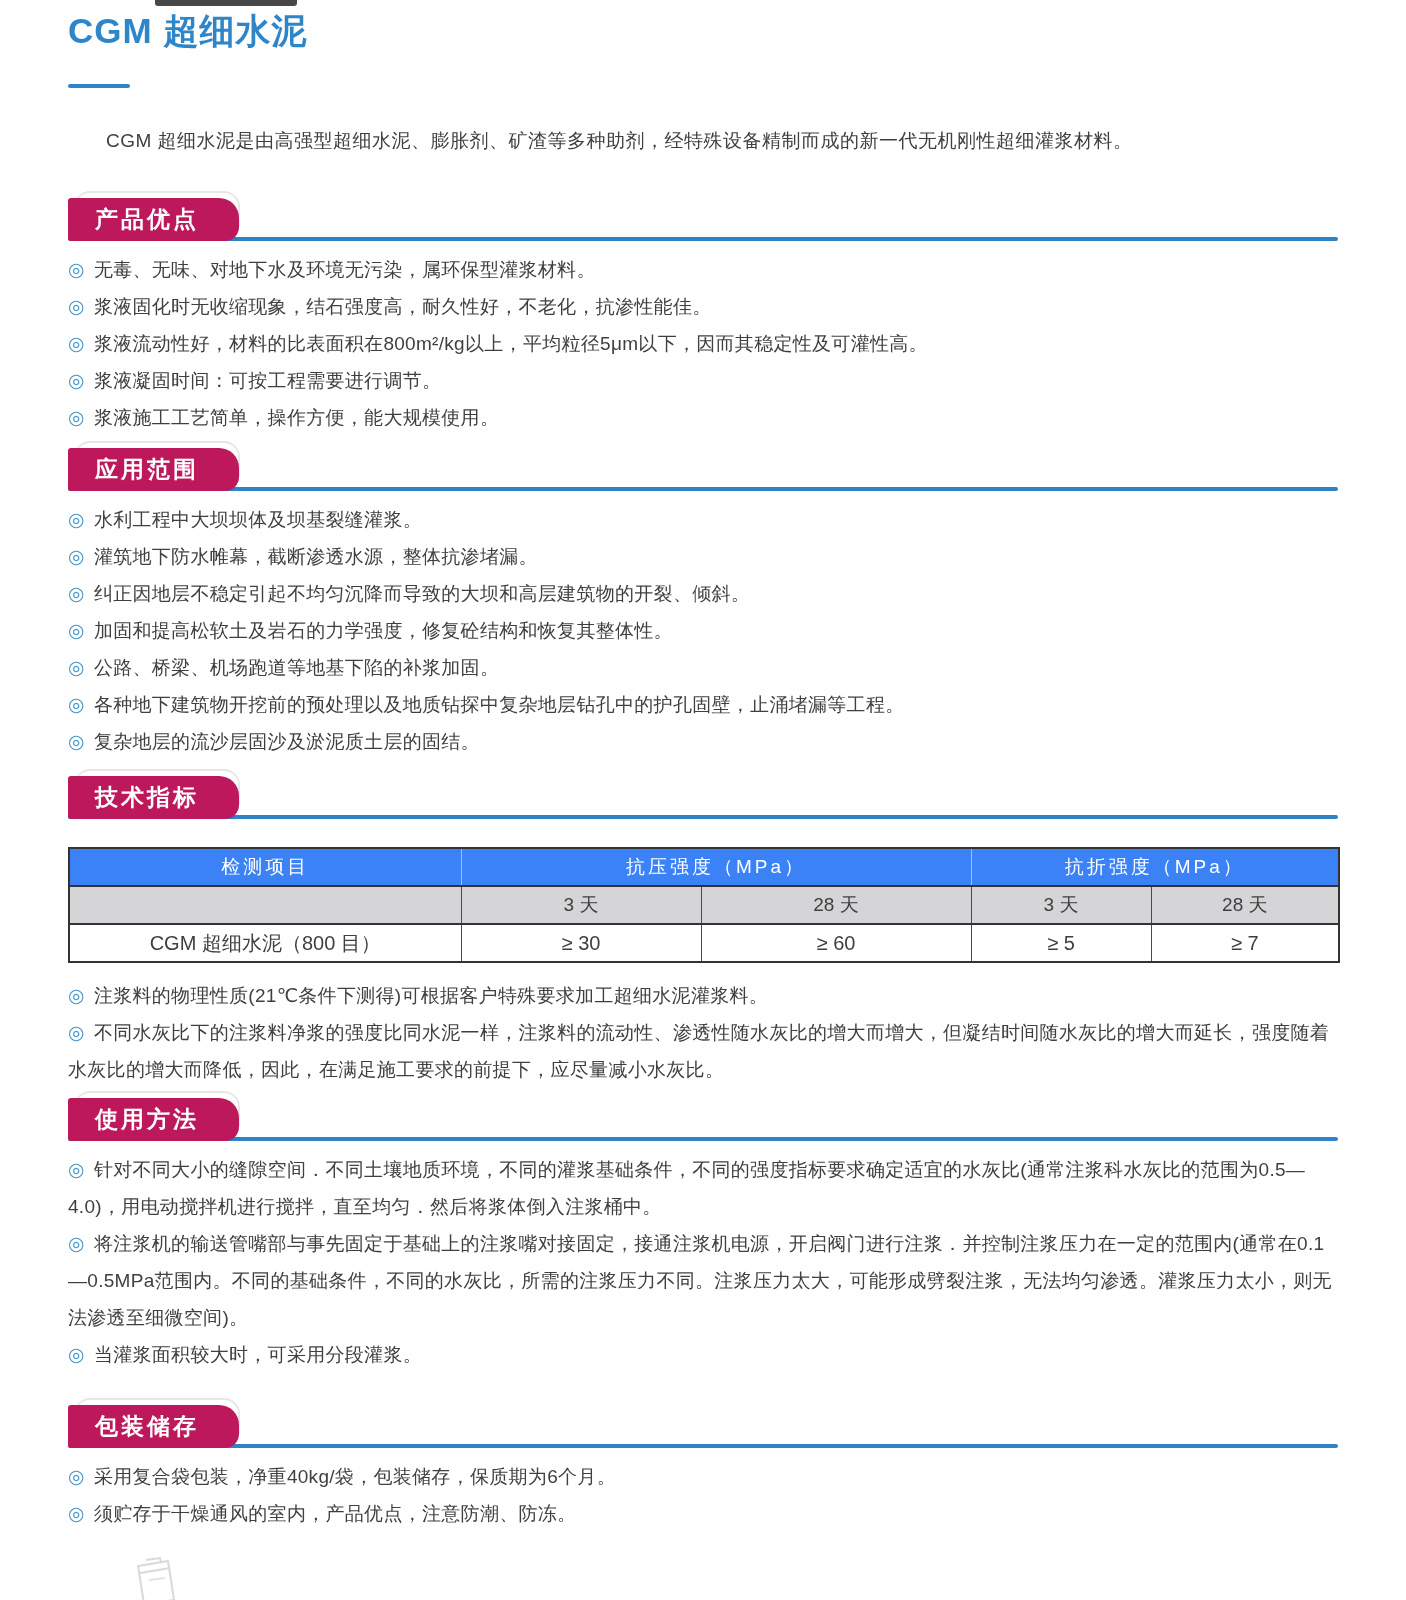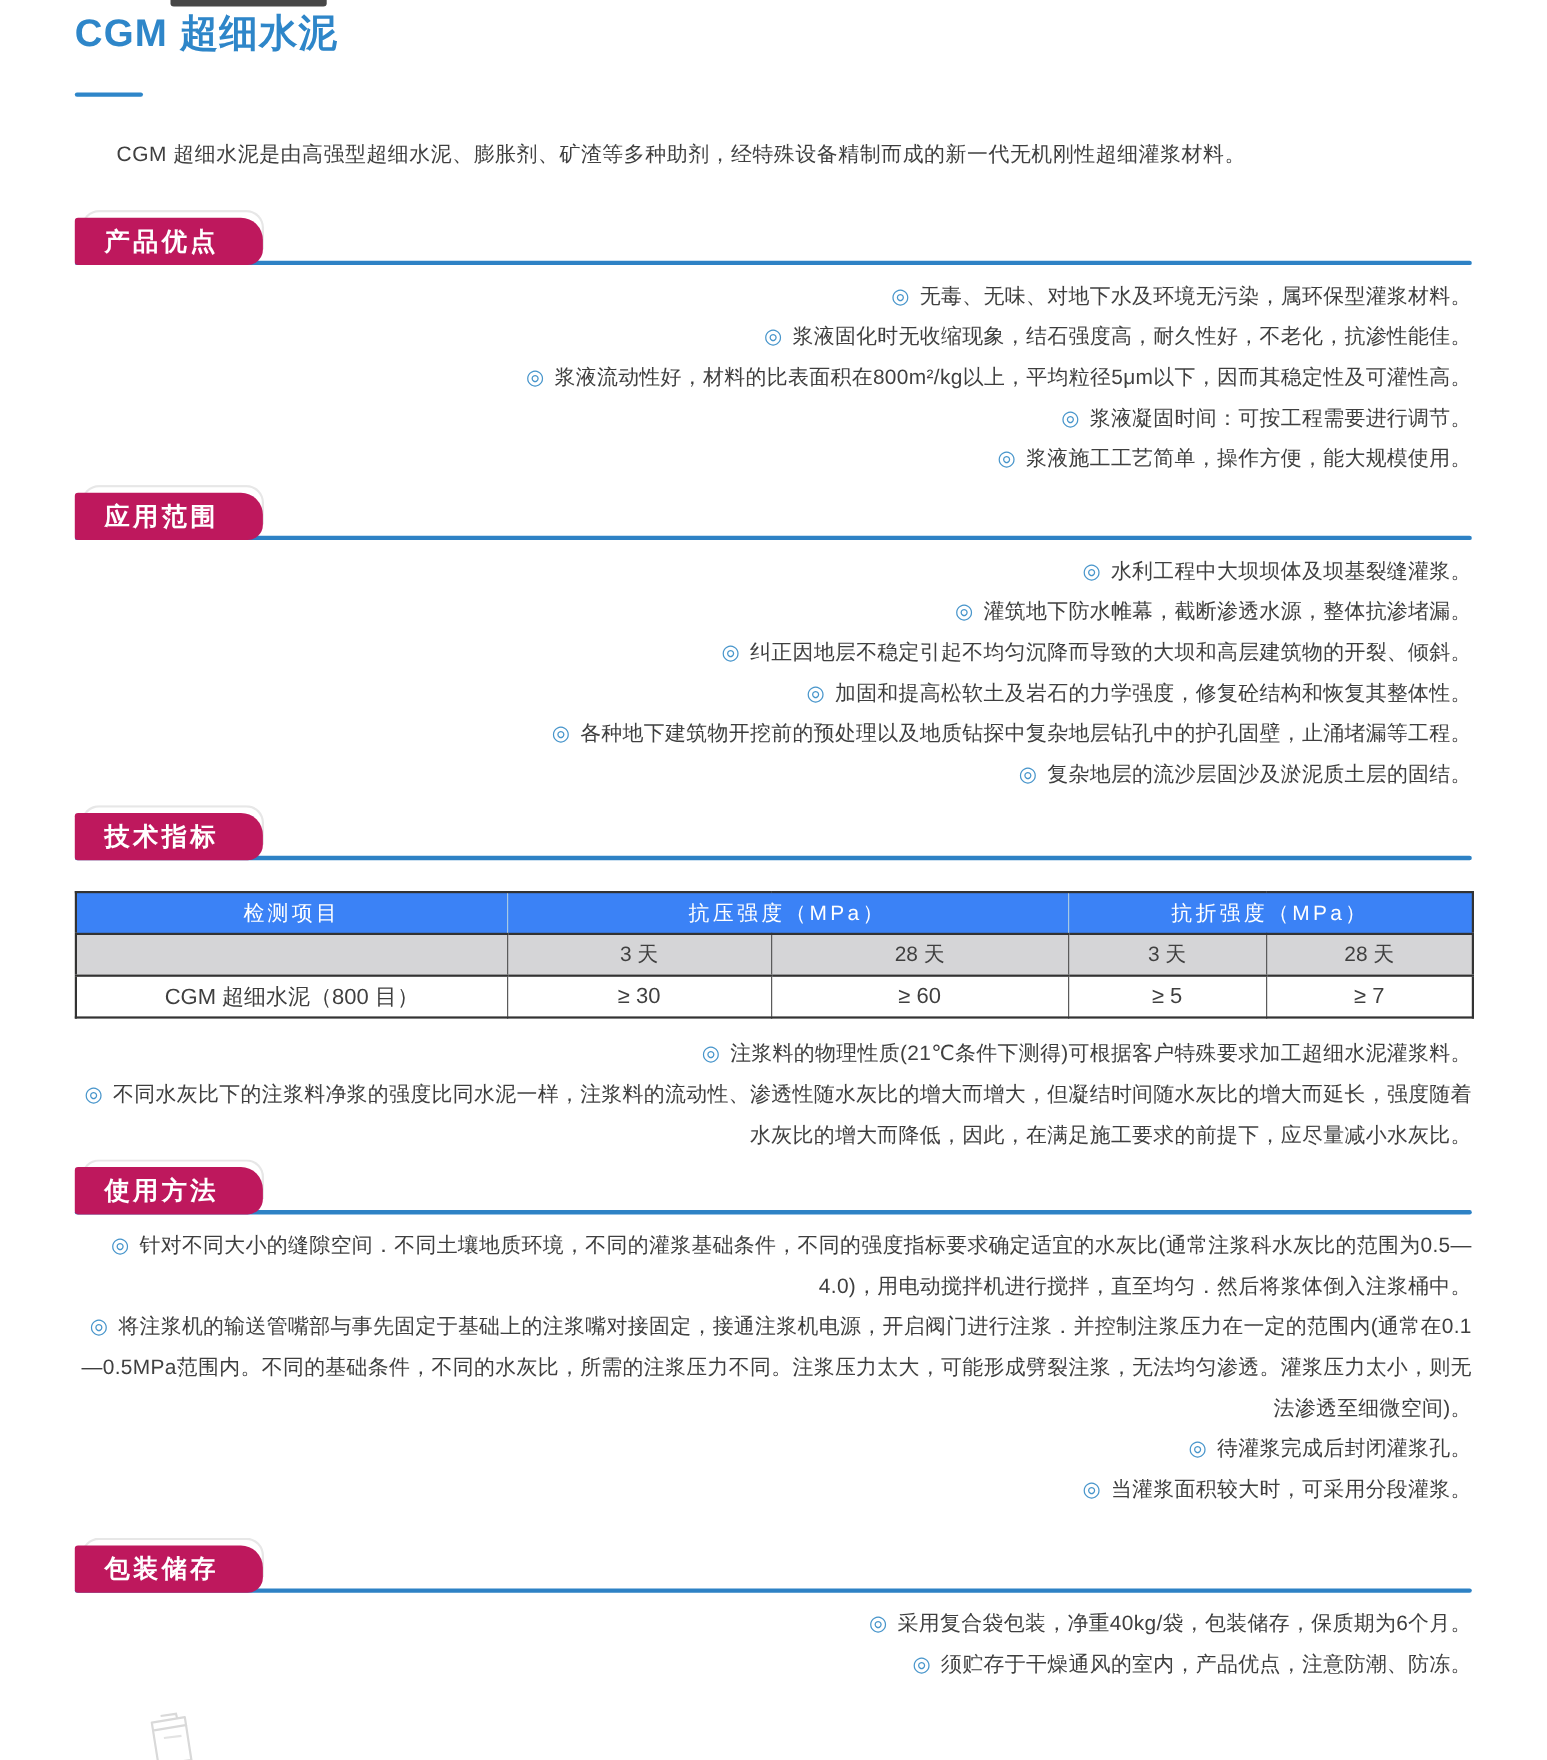--- a/index.html
+++ b/index.html
@@ -17,21 +17,21 @@
   .section-head{position:relative;height:43px;}
   .m-s1{margin-top:38px}.m-s2{margin-top:12px}.m-s3{margin-top:16px}.m-s4{margin-top:10px}.m-s5{margin-top:32px}
   .section-head .ghost{position:absolute;left:6px;top:-7px;width:162px;height:34px;
     border:2px solid #e7e7e7;border-bottom:none;border-radius:16px 16px 0 0;}
   .section-head .rule{position:absolute;left:0;right:0;bottom:0;height:4px;background:#2e82c5;border-radius:2px;}
   .section-head .tab{position:absolute;left:0;top:0;height:43px;box-sizing:border-box;
     background:#be185d;color:#fff;display:flex;align-items:center;
     padding:0 40px 0 27px;font-size:23px;font-weight:bold;letter-spacing:3px;
     border-radius:3px 20px 14px 3px;z-index:2;}
 
-  .bullets{margin-top:10px;text-align:right;}
+  .bullets{margin-top:10px;}
   .bullet{margin:0;font-size:19px;line-height:37px;letter-spacing:.3px;}
   .bullet .ring{color:#4795cb;margin-right:9px;}
 
   table.spec-table{width:1270px;table-layout:fixed;border-collapse:collapse;margin-top:28px;
     border:2px solid #333;}
   .spec-table th,.spec-table td{height:36px;text-align:center;vertical-align:middle;
     padding:0;font-size:19px;overflow:hidden;white-space:nowrap;}
   .spec-table .t-head th{background:#3b82f6;color:#ffffff;font-weight:normal;letter-spacing:3px;
     border-left:1px solid #9ec4e2;border-bottom:2px solid #333;}
   .spec-table .t-head th:first-child{border-left:none;}
@@ -89,20 +89,21 @@
     <div class="bullets">
 
         <p class="bullet"><span class="ring">◎</span><span class="btext">水利工程中大坝坝体及坝基裂缝灌浆。</span></p>
 
         <p class="bullet"><span class="ring">◎</span><span class="btext">灌筑地下防水帷幕，截断渗透水源，整体抗渗堵漏。</span></p>
 
         <p class="bullet"><span class="ring">◎</span><span class="btext">纠正因地层不稳定引起不均匀沉降而导致的大坝和高层建筑物的开裂、倾斜。</span></p>
 
         <p class="bullet"><span class="ring">◎</span><span class="btext">加固和提高松软土及岩石的力学强度，修复砼结构和恢复其整体性。</span></p>
 
+        <p class="bullet"><span class="ring">◎</span><span class="btext">公路、桥梁、机场跑道等地基下陷的补浆加固。</span></p>
 
         <p class="bullet"><span class="ring">◎</span><span class="btext">各种地下建筑物开挖前的预处理以及地质钻探中复杂地层钻孔中的护孔固壁，止涌堵漏等工程。</span></p>
 
         <p class="bullet"><span class="ring">◎</span><span class="btext">复杂地层的流沙层固沙及淤泥质土层的固结。</span></p>
       </div>
   </div>
 
   <div>
     <div class="section-head m-s3">
       <div class="ghost"></div>
@@ -158,21 +159,20 @@
       <div class="tab">
         <span>使用方法</span>
       </div>
     </div>
     <div class="bullets">
 
         <p class="bullet"><span class="ring">◎</span><span class="btext">针对不同大小的缝隙空间．不同土壤地质环境，不同的灌浆基础条件，不同的强度指标要求确定适宜的水灰比(通常注浆科水灰比的范围为0.5—4.0)，用电动搅拌机进行搅拌，直至均匀．然后将浆体倒入注浆桶中。</span></p>
 
         <p class="bullet"><span class="ring">◎</span><span class="btext">将注浆机的输送管嘴部与事先固定于基础上的注浆嘴对接固定，接通注浆机电源，开启阀门进行注浆．并控制注浆压力在一定的范围内(通常在0.1—0.5MPa范围内。不同的基础条件，不同的水灰比，所需的注浆压力不同。注浆压力太大，可能形成劈裂注浆，无法均匀渗透。灌浆压力太小，则无法渗透至细微空间)。</span></p>
 
-        <p class="bullet"><span class="ring">◎</span><span class="btext">待灌浆完成后封闭灌浆孔。</span></p>
 
         <p class="bullet"><span class="ring">◎</span><span class="btext">当灌浆面积较大时，可采用分段灌浆。</span></p>
       </div>
   </div>
 
   <div>
     <div class="section-head m-s5">
       <div class="ghost"></div>
       <div class="rule"></div>
       <div class="tab">

